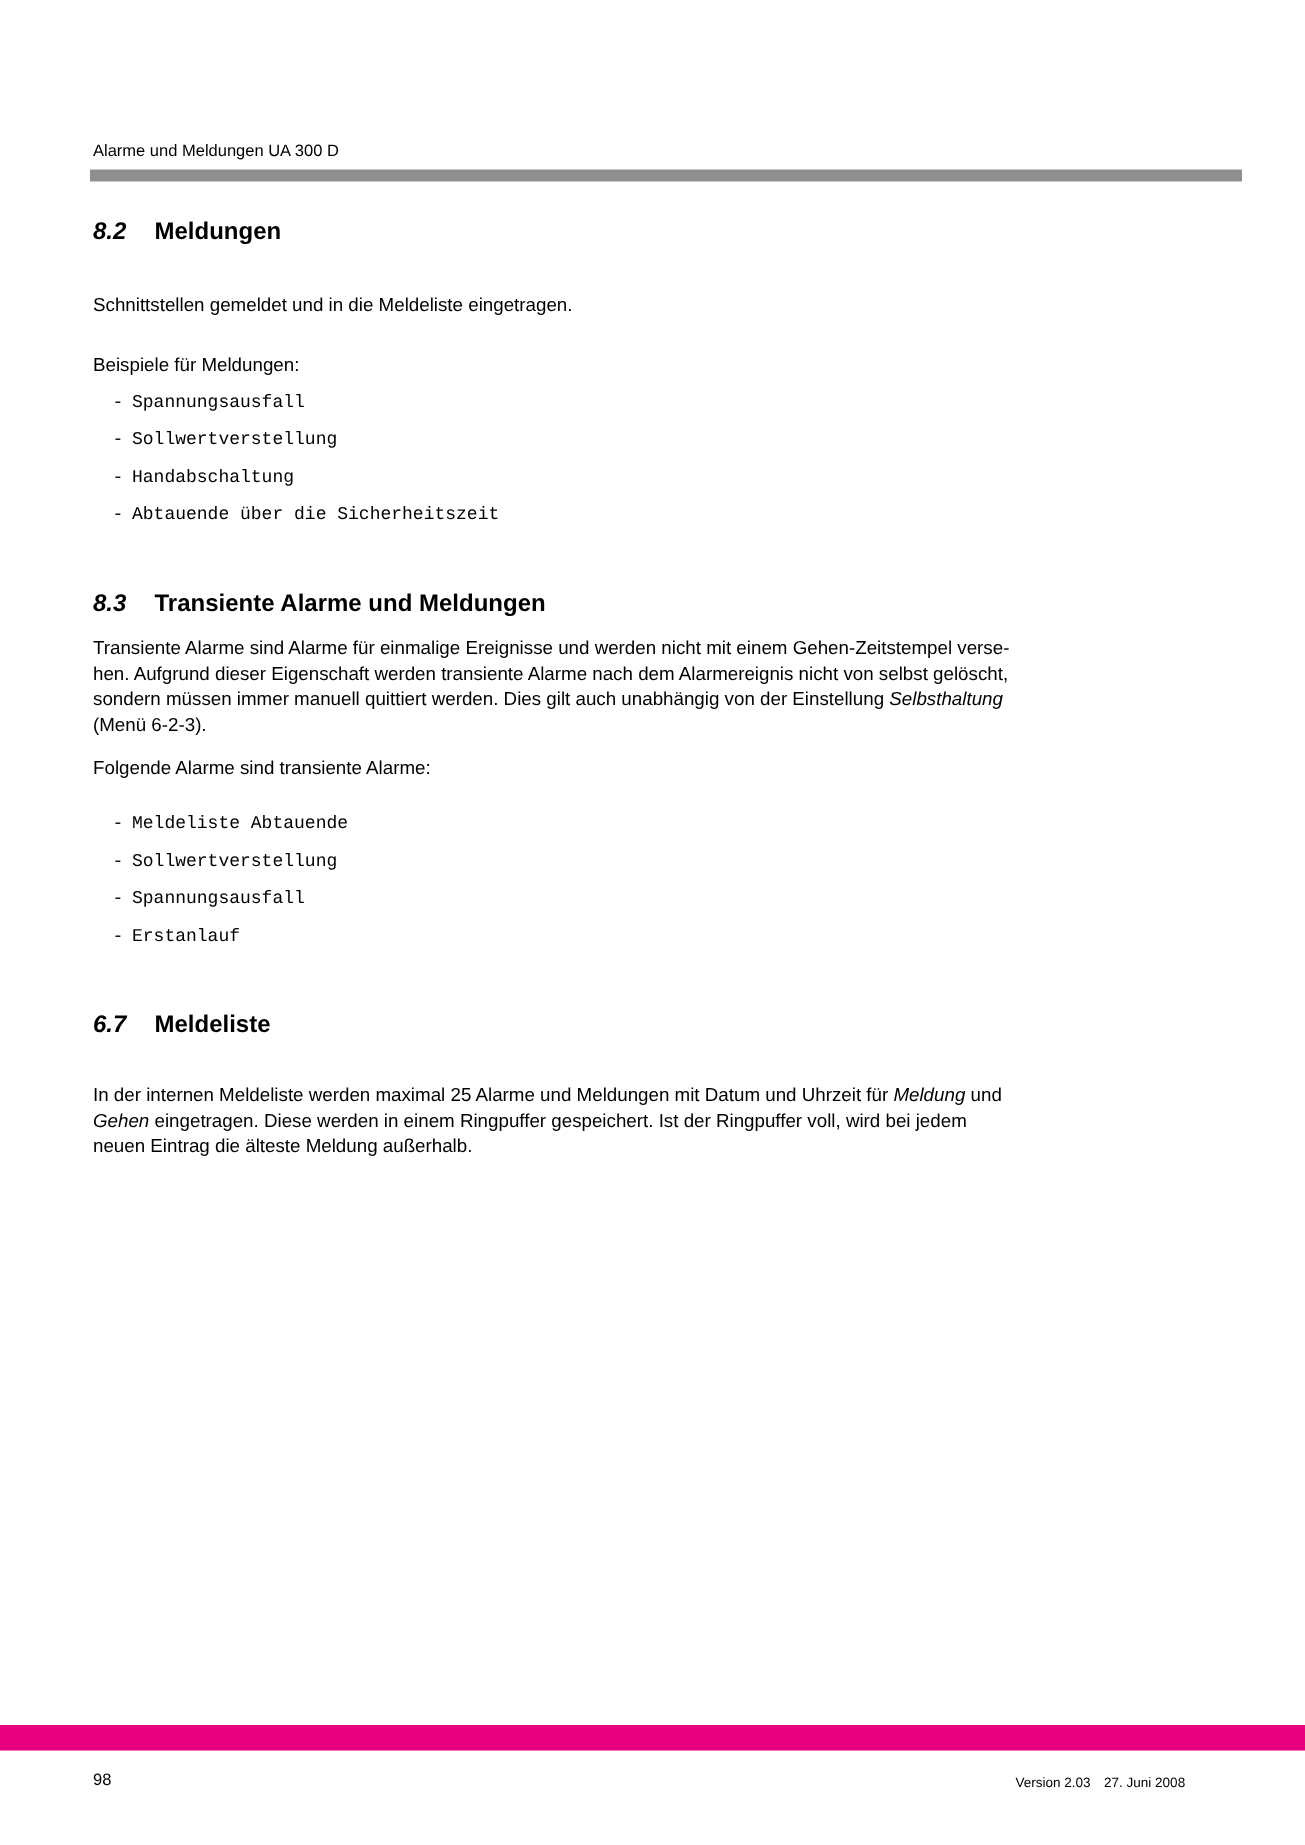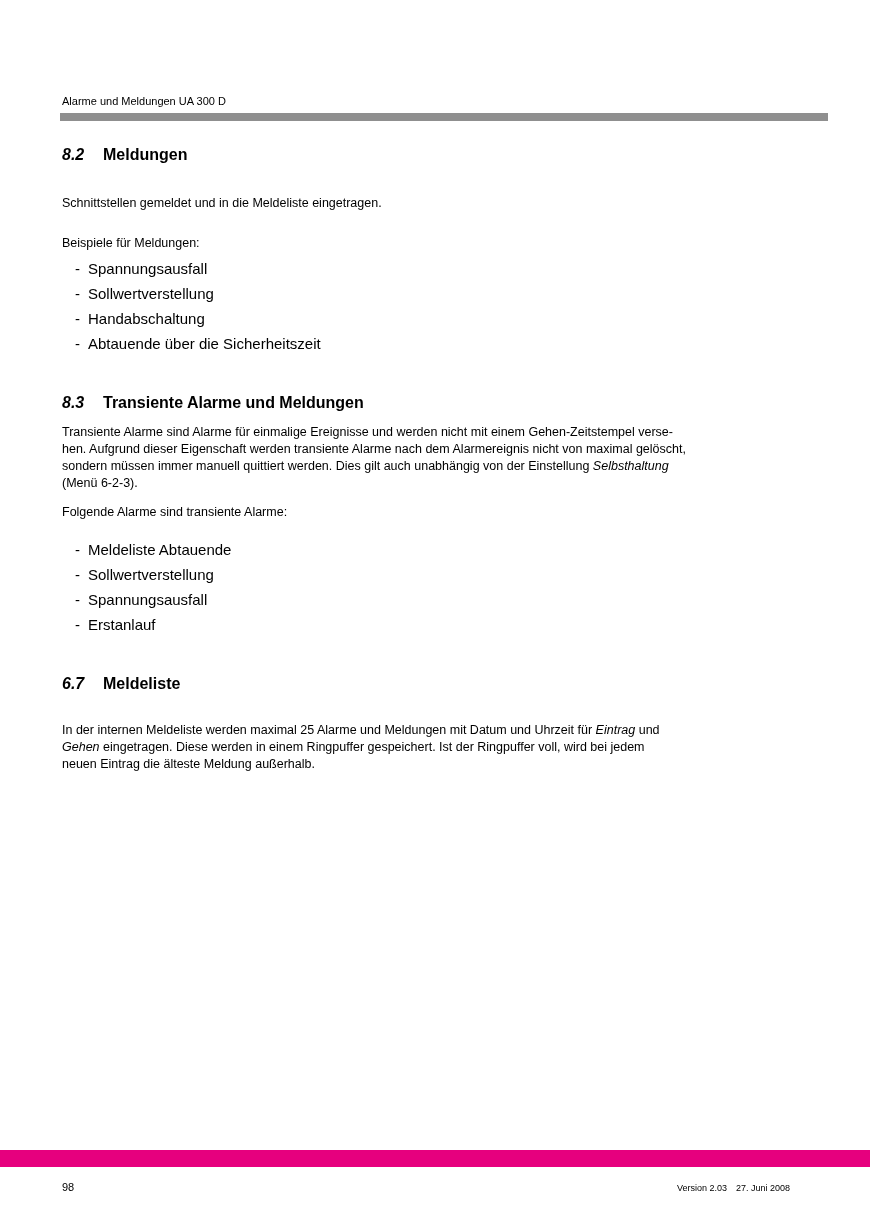--- a/index.html
+++ b/index.html
@@ -35,21 +35,21 @@
   }
   .hnum { display: inline-block; width: 41px; font-style: italic; }
 
   .body-text {
     left: 62px;
     font-size: 12.5px;
     line-height: 17px;
   }
   .body-text .line { white-space: pre; }
 
-  .list { left: 75px; font-size: 15px; }
+  .list { left: 75px; font-size: 12px; font-family: Liberation Mono, monospace; }
   .li { height: 17px; line-height: 17px; margin-bottom: 8px; white-space: nowrap; }
   .dash { display: inline-block; width: 13px; }
 
   .italic { font-style: italic; }
 
   .bottom-bar {
     left: 0; top: 1150px;
     width: 870px; height: 17px;
     background: #e6007e;
   }
@@ -99,21 +99,21 @@
       <span class="dash">-</span><span>Abtauende über die Sicherheitszeit</span>
     </div>
   </div>
 
   <div class="abs heading" style="top:394px">
     <span class="hnum">8.3</span><span>Transiente Alarme und Meldungen</span>
   </div>
 
   <div class="abs body-text" style="top:424px">
     <div class="line">Transiente Alarme sind Alarme für einmalige Ereignisse und werden nicht mit einem Gehen-Zeitstempel verse-</div>
-    <div class="line">hen. Aufgrund dieser Eigenschaft werden transiente Alarme nach dem Alarmereignis nicht von maximal gelöscht,</div>
+    <div class="line">hen. Aufgrund dieser Eigenschaft werden transiente Alarme nach dem Alarmereignis nicht von selbst gelöscht,</div>
     <div class="line"><span>sondern müssen immer manuell quittiert werden. Dies gilt auch unabhängig von der Einstellung </span><span class="italic">Selbsthaltung</span></div>
     <div class="line">(Menü 6-2-3).</div>
   </div>
 
   <div class="abs body-text" style="top:504px">Folgende Alarme sind transiente Alarme:</div>
 
   <div class="abs list" style="top:541px">
     <div class="li">
       <span class="dash">-</span><span>Meldeliste Abtauende</span>
     </div>
@@ -126,21 +126,21 @@
     <div class="li">
       <span class="dash">-</span><span>Erstanlauf</span>
     </div>
   </div>
 
   <div class="abs heading" style="top:675px">
     <span class="hnum">6.7</span><span>Meldeliste</span>
   </div>
 
   <div class="abs body-text" style="top:722px">
-    <div class="line"><span>In der internen Meldeliste werden maximal 25 Alarme und Meldungen mit Datum und Uhrzeit für </span><span class="italic">Eintrag</span><span> und</span></div>
+    <div class="line"><span>In der internen Meldeliste werden maximal 25 Alarme und Meldungen mit Datum und Uhrzeit für </span><span class="italic">Meldung</span><span> und</span></div>
     <div class="line"><span class="italic">Gehen</span><span> eingetragen. Diese werden in einem Ringpuffer gespeichert. Ist der Ringpuffer voll, wird bei jedem</span></div>
     <div class="line">neuen Eintrag die älteste Meldung außerhalb.</div>
   </div>
 
   <div class="abs bottom-bar"></div>
   <div class="abs footer-page-number">98</div>
   <div class="abs footer-version">
     <span class="part">Version 2.03</span><span class="part">27. Juni 2008</span>
   </div>
 

